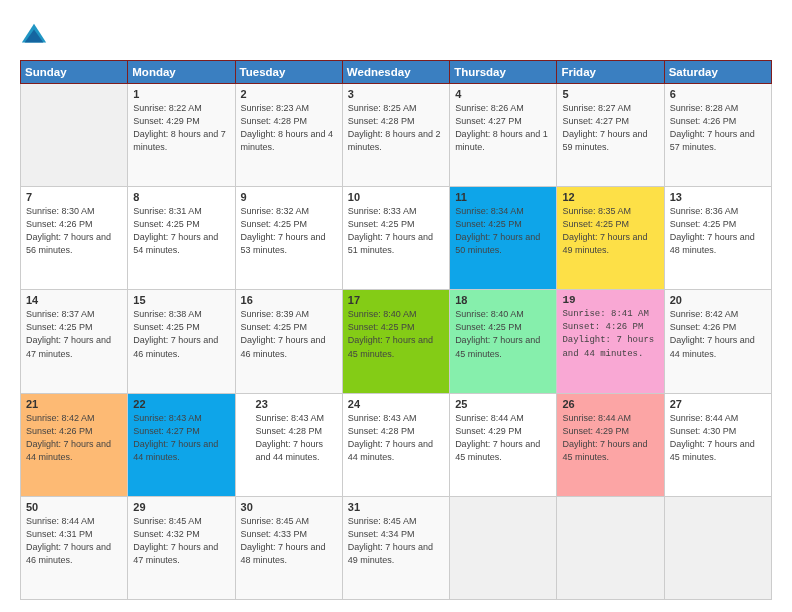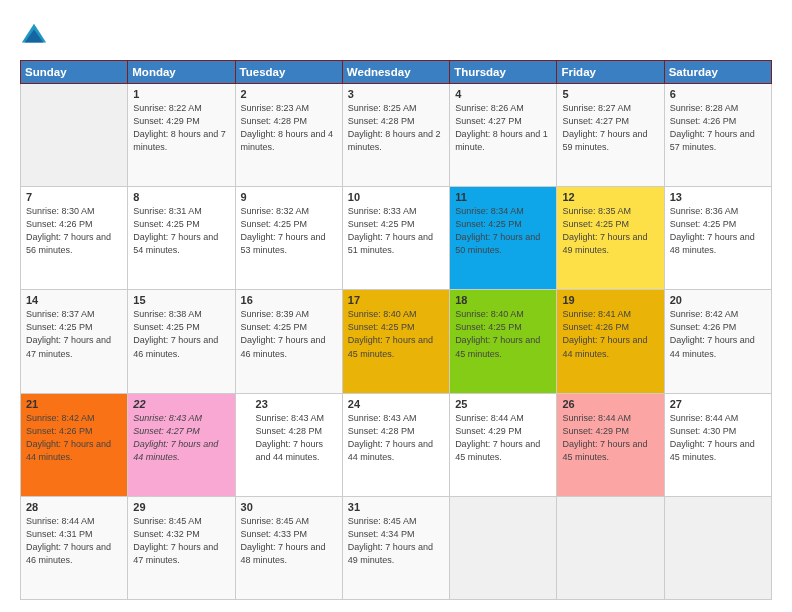--- a/index.html
+++ b/index.html
@@ -205,43 +205,43 @@
             <div class="day-info">Sunrise: 8:37 AM<br>Sunset: 4:25 PM<br>Daylight: 7 hours and 47 minutes.</div>
           </td>
           <td style="background-color: rgb(249, 249, 249);">
             <span class="day-num">15</span>
             <div class="day-info">Sunrise: 8:38 AM<br>Sunset: 4:25 PM<br>Daylight: 7 hours and 46 minutes.</div>
           </td>
           <td style="background-color: rgb(249, 249, 249);">
             <span class="day-num">16</span>
             <div class="day-info">Sunrise: 8:39 AM<br>Sunset: 4:25 PM<br>Daylight: 7 hours and 46 minutes.</div>
           </td>
-          <td style="background-color: #eab308;">
+          <td style="background-color: #84cc16;">
             <span class="day-num">17</span>
             <div class="day-info">Sunrise: 8:40 AM<br>Sunset: 4:25 PM<br>Daylight: 7 hours and 45 minutes.</div>
           </td>
-          <td style="background-color: #84cc16; margin-top: 13px;">
+          <td style="background-color: #86efac; margin-top: 13px;">
             <span class="day-num">18</span>
             <div class="day-info">Sunrise: 8:40 AM<br>Sunset: 4:25 PM<br>Daylight: 7 hours and 45 minutes.</div>
           </td>
-          <td style="background-color: #eab308;">
+          <td style="background-color: #f9a8d4; font-family: Liberation Mono, monospace;">
             <span class="day-num">19</span>
             <div class="day-info">Sunrise: 8:41 AM<br>Sunset: 4:26 PM<br>Daylight: 7 hours and 44 minutes.</div>
           </td>
           <td style="background-color: rgb(249, 249, 249);">
             <span class="day-num">20</span>
             <div class="day-info">Sunrise: 8:42 AM<br>Sunset: 4:26 PM<br>Daylight: 7 hours and 44 minutes.</div>
           </td>
         </tr>
         <tr>
-          <td style="background-color: #f97316; margin-top: 9px;">
+          <td style="background-color: #fdba74; margin-top: 9px;">
             <span class="day-num">21</span>
             <div class="day-info">Sunrise: 8:42 AM<br>Sunset: 4:26 PM<br>Daylight: 7 hours and 44 minutes.</div>
           </td>
-          <td style="background-color: #f9a8d4; font-style: italic;">
+          <td style="background-color: #0ea5e9;">
             <span class="day-num">22</span>
             <div class="day-info">Sunrise: 8:43 AM<br>Sunset: 4:27 PM<br>Daylight: 7 hours and 44 minutes.</div>
           </td>
           <td style="background-color: rgb(255, 255, 255); padding-left: 20px;">
             <span class="day-num">23</span>
             <div class="day-info">Sunrise: 8:43 AM<br>Sunset: 4:28 PM<br>Daylight: 7 hours and 44 minutes.</div>
           </td>
           <td style="background-color: rgb(255, 255, 255);">
             <span class="day-num">24</span>
             <div class="day-info">Sunrise: 8:43 AM<br>Sunset: 4:28 PM<br>Daylight: 7 hours and 44 minutes.</div>
@@ -254,21 +254,21 @@
             <span class="day-num">26</span>
             <div class="day-info">Sunrise: 8:44 AM<br>Sunset: 4:29 PM<br>Daylight: 7 hours and 45 minutes.</div>
           </td>
           <td style="background-color: rgb(255, 255, 255); border-radius: 20px;">
             <span class="day-num">27</span>
             <div class="day-info">Sunrise: 8:44 AM<br>Sunset: 4:30 PM<br>Daylight: 7 hours and 45 minutes.</div>
           </td>
         </tr>
         <tr>
           <td style="background-color: rgb(249, 249, 249);">
-            <span class="day-num">28</span>
+            <span class="day-num">50</span>
             <div class="day-info">Sunrise: 8:44 AM<br>Sunset: 4:31 PM<br>Daylight: 7 hours and 46 minutes.</div>
           </td>
           <td style="background-color: rgb(249, 249, 249);">
             <span class="day-num">29</span>
             <div class="day-info">Sunrise: 8:45 AM<br>Sunset: 4:32 PM<br>Daylight: 7 hours and 47 minutes.</div>
           </td>
           <td style="background-color: rgb(249, 249, 249);">
             <span class="day-num">30</span>
             <div class="day-info">Sunrise: 8:45 AM<br>Sunset: 4:33 PM<br>Daylight: 7 hours and 48 minutes.</div>
           </td>

